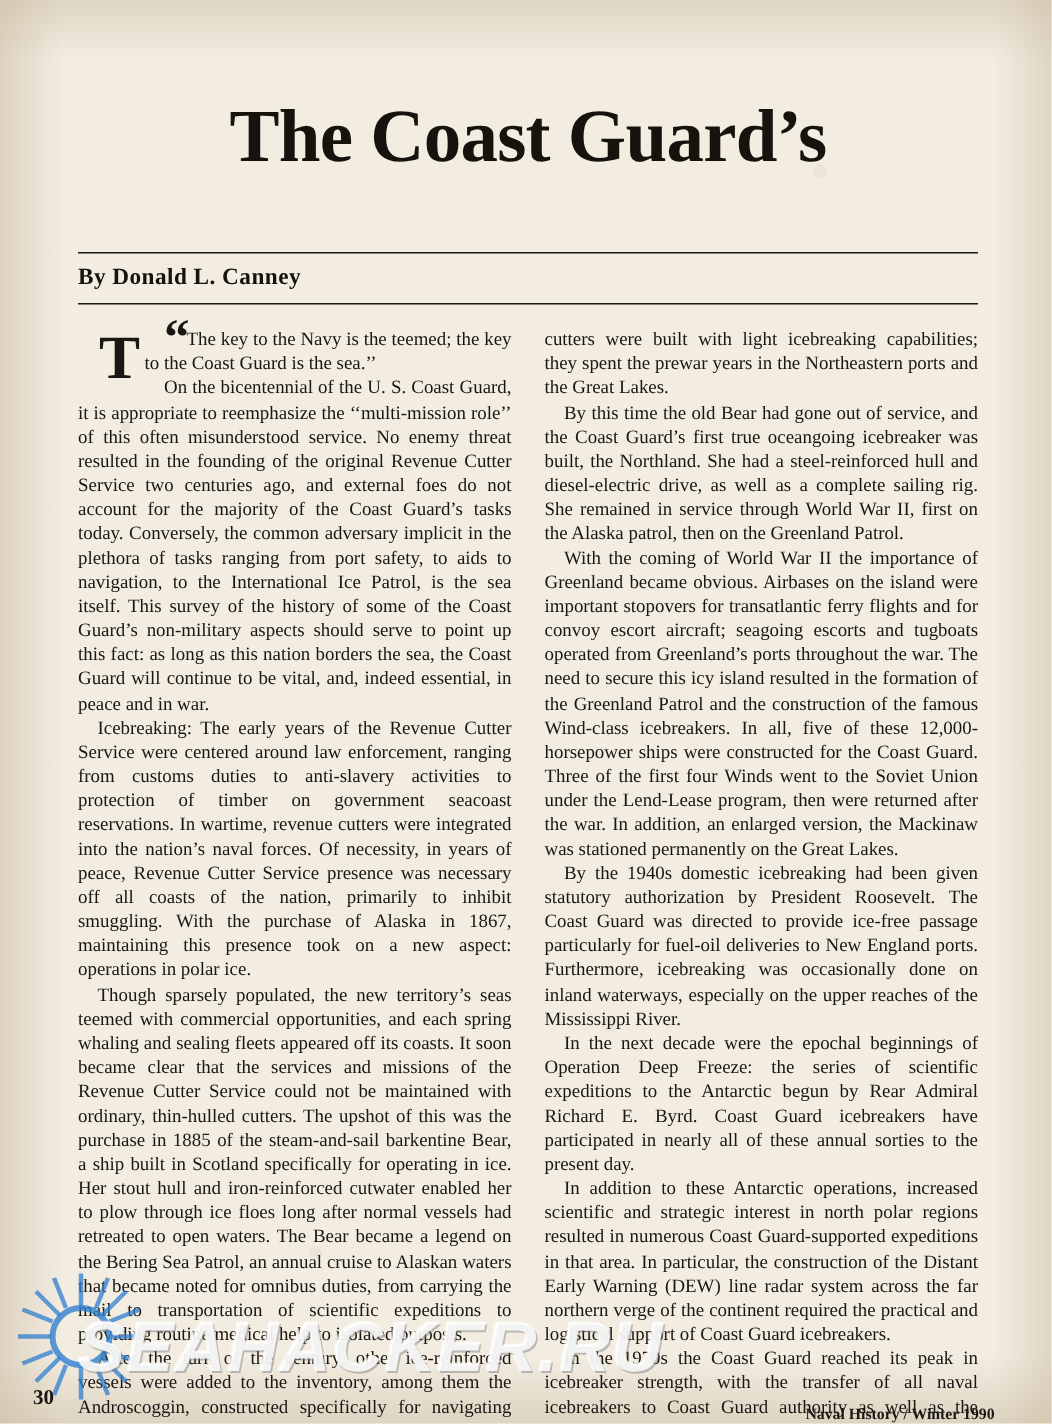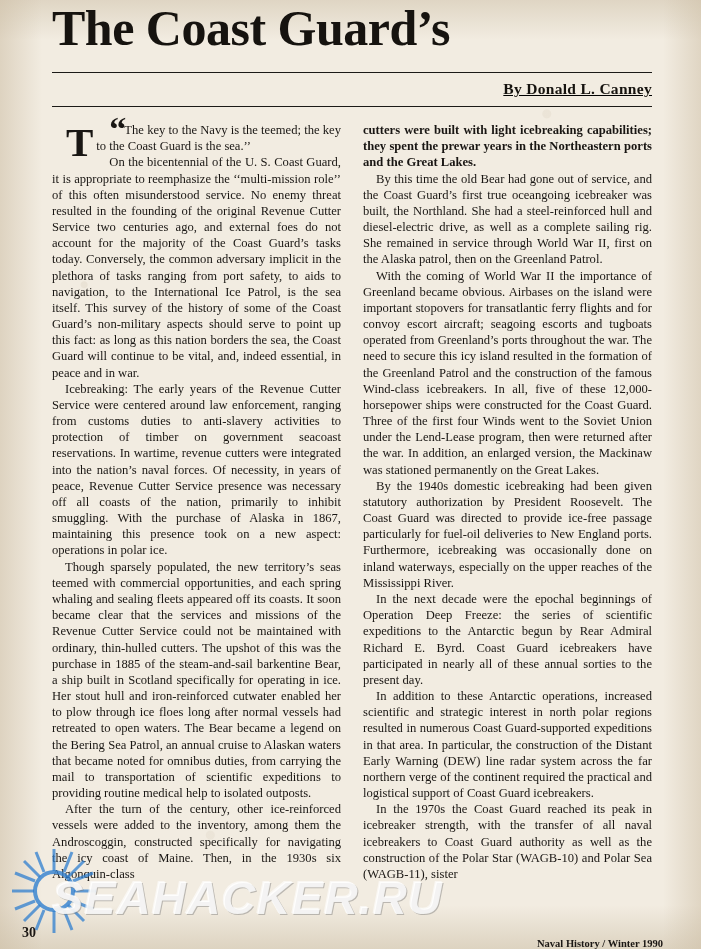--- a/index.html
+++ b/index.html
@@ -36,38 +36,38 @@
   }
   .content {
     position: absolute;
     left: 52px;
     top: 0;
     width: 600px;
     height: 949px;
   }
   .headline {
     margin: 0;
+    padding-top: 62px;
     font-family: "Liberation Serif", serif;
     font-weight: bold;
     font-size: 50px;
     line-height: 1.12;
-    text-align: left;
+    text-align: center;
     color: #16130f;
     letter-spacing: -0.5px;
   }
   .headline .l2 {
     display: block;
   }
   .byline-wrap {
-    margin-top: 16px;
+    margin-top: 50px;
     border-top: 1.6px solid #1c1a17;
     border-bottom: 1.6px solid #1c1a17;
     padding: 7px 0 8px 0;
-    text-align: right;
-    text-decoration: underline;
+    text-align: left;
   }
   .byline {
     font-size: 15.5px;
     font-weight: bold;
     letter-spacing: 0.3px;
     color: #16130f;
   }
   .cols {
     margin-top: 15px;
     display: flex;
@@ -80,21 +80,20 @@
     text-align: justify;
     color: #191613;
     hyphens: auto;
   }
   .col p {
     margin: 0;
     text-indent: 13px;
   }
   .col p.noindent {
     text-indent: 0;
-    font-weight: bold;
   }
   .openq {
     font-size: 34px;
     font-weight: bold;
     line-height: 0;
     vertical-align: -6px;
     letter-spacing: -2px;
   }
   .dropcap {
     float: left;

